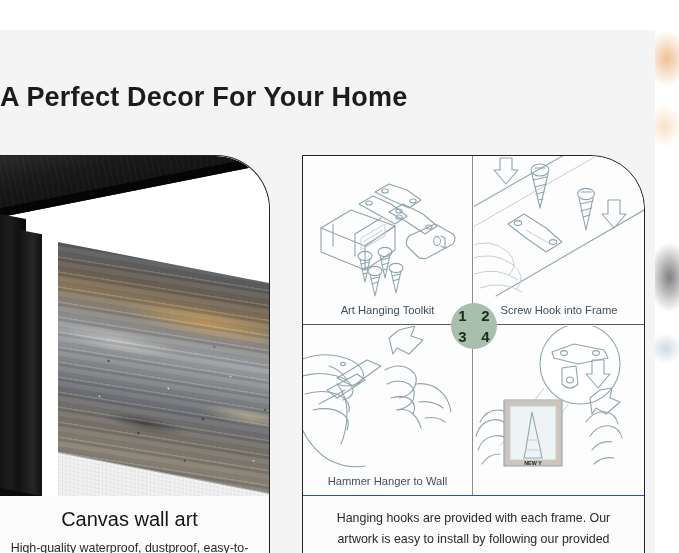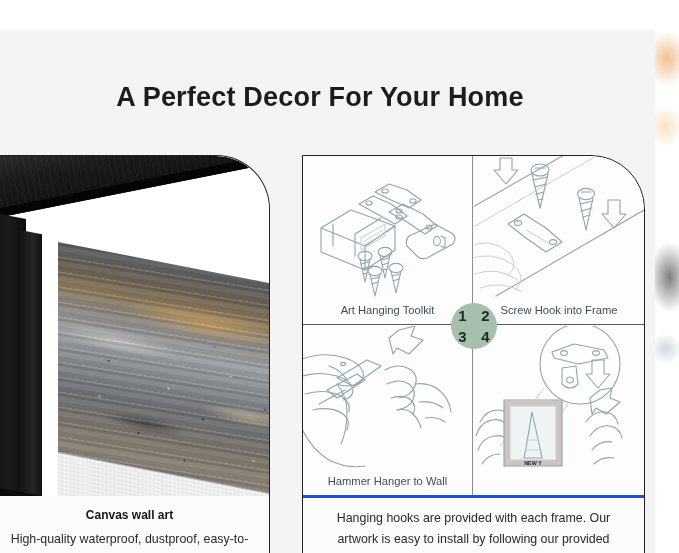--- a/index.html
+++ b/index.html
@@ -33,21 +33,21 @@
     background: #f4f4f4;
     overflow: hidden;
   }
 
   
   .headline {
     position: absolute;
     left: 0;
     top: 52px;
     width: 640px;
-    text-align: center;
+    text-align: left;
     font-size: 27px;
     font-weight: bold;
     color: #1c1c1c;
     letter-spacing: 0.2px;
     white-space: nowrap;
   }
 
   
   .block {
     position: absolute;
@@ -78,38 +78,38 @@
   
   .media {
     position: absolute;
     left: 0; top: 0; right: 0;
     height: 340px;
     overflow: hidden;
   }
   .block-left .media { border-top-right-radius: 54px; }
   .block-right .media {
     border-top-right-radius: 54px;
-    border-bottom: 3px solid #1d4ed8;
+    border-bottom: 1px solid #1d4ed8;
     height: 339px;
   }
 
   
   .caption {
     position: absolute;
     left: 0; right: 0;
     top: 340px;
     bottom: 0;
     padding: 12px 14px 0 14px;
     box-sizing: border-box;
     text-align: center;
   }
   .caption h3 {
     margin: 0 0 7px 0;
-    font-size: 12px;
-    font-weight: bold;
+    font-size: 20px;
+    font-weight: normal;
     color: #161616;
   }
   .caption p {
     margin: 0;
     font-size: 12.4px;
     line-height: 1.72;
     color: #2a2a2a;
   }
 
   

